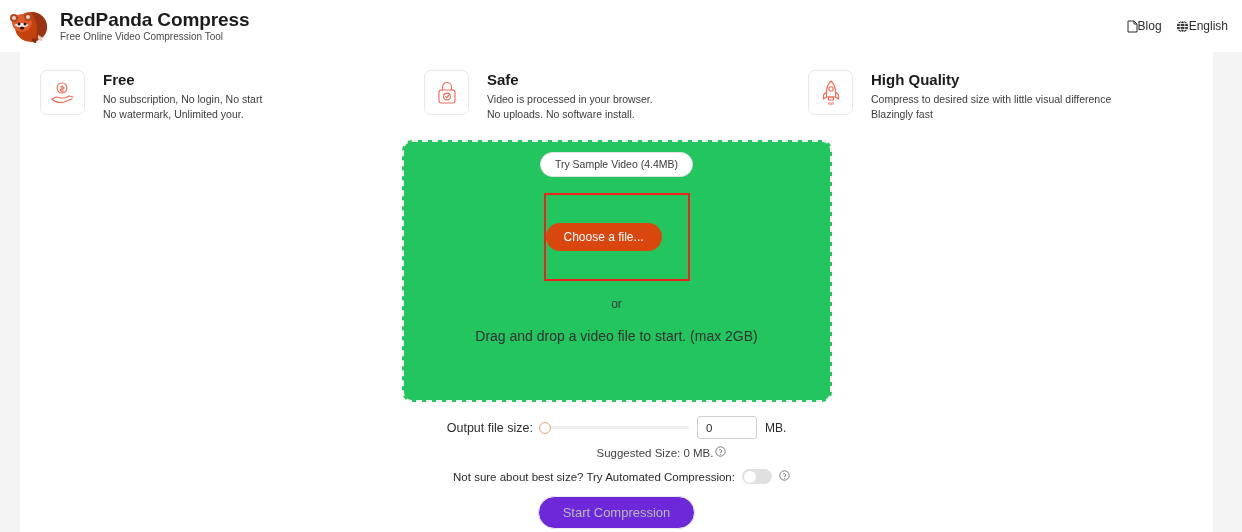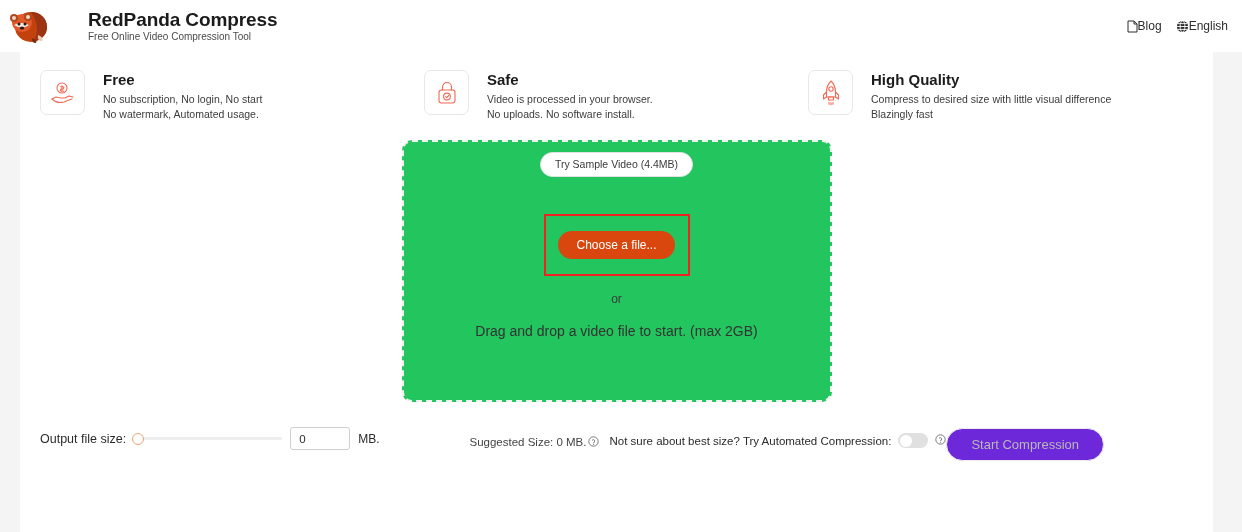--- a/index.html
+++ b/index.html
@@ -28,21 +28,21 @@
     align-items: center;
     gap: 10px;
     text-decoration: none;
   }
   .brand-logo {
     width: 42px;
     height: 38px;
     flex: 0 0 42px;
     display: block;
   }
-  .brand-text { line-height: 1; margin-left: 28px; }
+  .brand-text { line-height: 1; }
   .brand-title {
     font-size: 19px;
     font-weight: bold;
     color: #1b1b1b;
     letter-spacing: -0.1px;
     display: block;
   }
   .brand-sub {
     font-size: 10px;
     color: #4a4a4a;
@@ -141,27 +141,26 @@
     border: 1px solid #e2e2e2;
     border-radius: 16px;
     background: #fff;
     font-size: 10.5px;
     color: #3a3a3a;
     font-family: "Liberation Sans", sans-serif;
     cursor: pointer;
     line-height: 1;
   }
   .choose-highlight {
-    margin-top: 37px;
+    margin-top: 16px;
     width: 146px;
-    height: 62px;
+    height: 88px;
     border: 2px solid #f22121;
     display: flex;
     align-items: center;
-    justify-content: center;
   }
   .choose-btn {
     border: none;
     background: #d9470f;
     color: #ffffff;
     font-size: 12px;
     font-family: "Liberation Sans", sans-serif;
     padding: 8px 18px;
     border-radius: 20px;
     cursor: pointer;
@@ -175,21 +174,21 @@
   .drag-text {
     margin-top: 17px;
     font-size: 14px;
     color: #333333;
   }
 
   
   .settings {
     margin-top: 14px;
     display: flex;
-    flex-direction: row;
+    flex-direction: column;
     align-items: center;
   }
   .size-row {
     display: flex;
     align-items: center;
     gap: 0;
   }
   .size-label {
     font-size: 12.5px;
     color: #2b2b2b;
@@ -241,21 +240,21 @@
     margin-top: 7px;
     display: flex;
     align-items: center;
     gap: 2px;
     font-size: 11.5px;
     color: #444444;
     padding-left: 90px;
   }
   .help-icon { cursor: pointer; display: block; }
   .auto-row {
-    margin-top: 4px;
+    margin-top: 10px;
     display: flex;
     align-items: center;
     gap: 7px;
     font-size: 11.5px;
     color: #2b2b2b;
     padding-left: 10px;
   }
   .toggle {
     width: 30px;
     height: 15px;
@@ -348,21 +347,21 @@
         <svg width="26" height="26" viewBox="0 0 26 26" fill="none" stroke="#ef6a54" stroke-width="1.1" stroke-linecap="round" stroke-linejoin="round" xmlns="http://www.w3.org/2000/svg">
           <circle cx="12" cy="8" r="5"></circle>
           <path d="M12 5.8v4.4M10.6 6.8h2.2a1.1 1.1 0 010 2.2h-1.4a1.1 1.1 0 000 2.2h2.2"></path>
           <path d="M2 19l4-2 5 1h4l4-2 4 1"></path>
           <path d="M2 19c3 3 8 4 12 3l8-3"></path>
         </svg>
       </div>
       <div class="feature-body">
         <div class="feature-title">Free</div>
         <span class="feature-line">No subscription, No login, No start</span>
-        <span class="feature-line">No watermark, Automated usage.</span>
+        <span class="feature-line">No watermark, Unlimited your.</span>
       </div>
     </div>
 
     <div class="feature">
       <div class="feature-icon-box">
         <svg width="24" height="26" viewBox="0 0 24 26" fill="none" stroke="#ef6a54" stroke-width="1.1" stroke-linecap="round" stroke-linejoin="round" xmlns="http://www.w3.org/2000/svg">
           <rect x="4" y="10" width="16" height="13" rx="2.5"></rect>
           <path d="M7.5 10V7a4.5 4.5 0 019 0v3"></path>
           <circle cx="12" cy="16.5" r="3.4"></circle>
           <path d="M10.6 16.6l1.1 1.1 2.1-2.2"></path>

